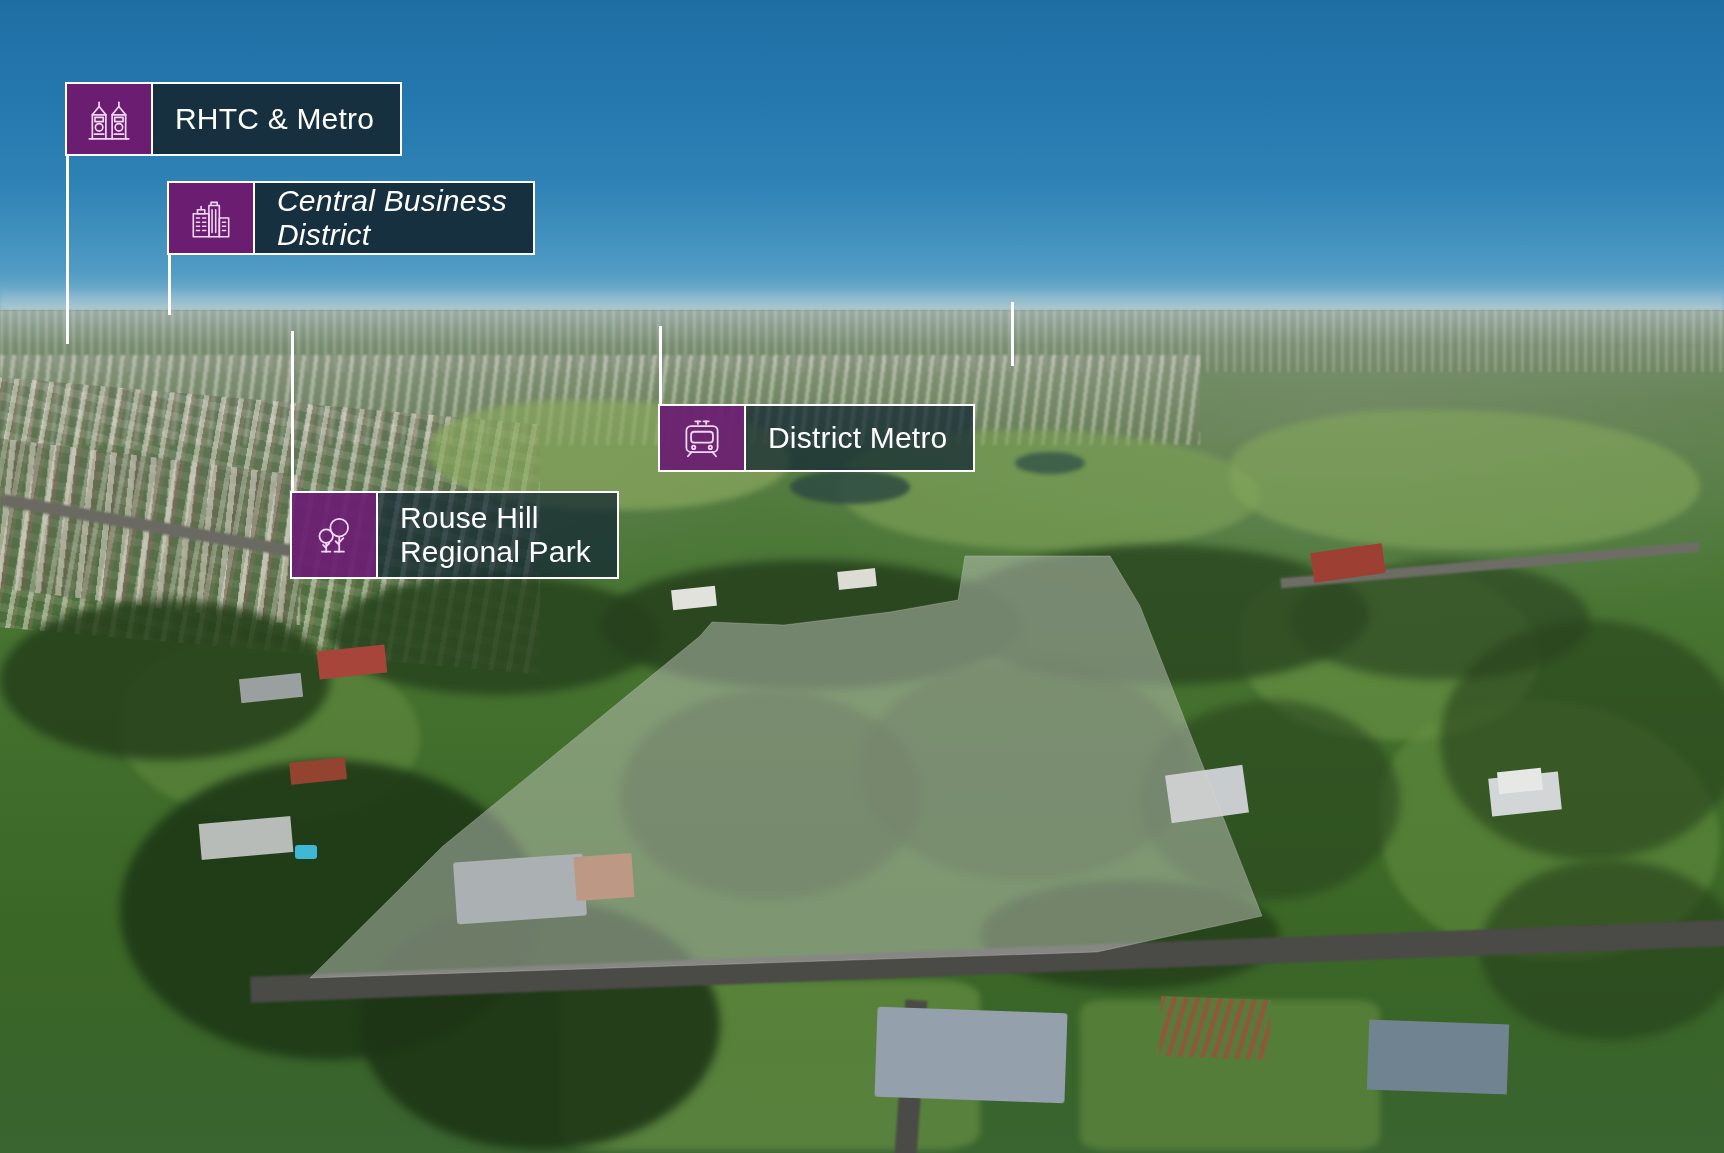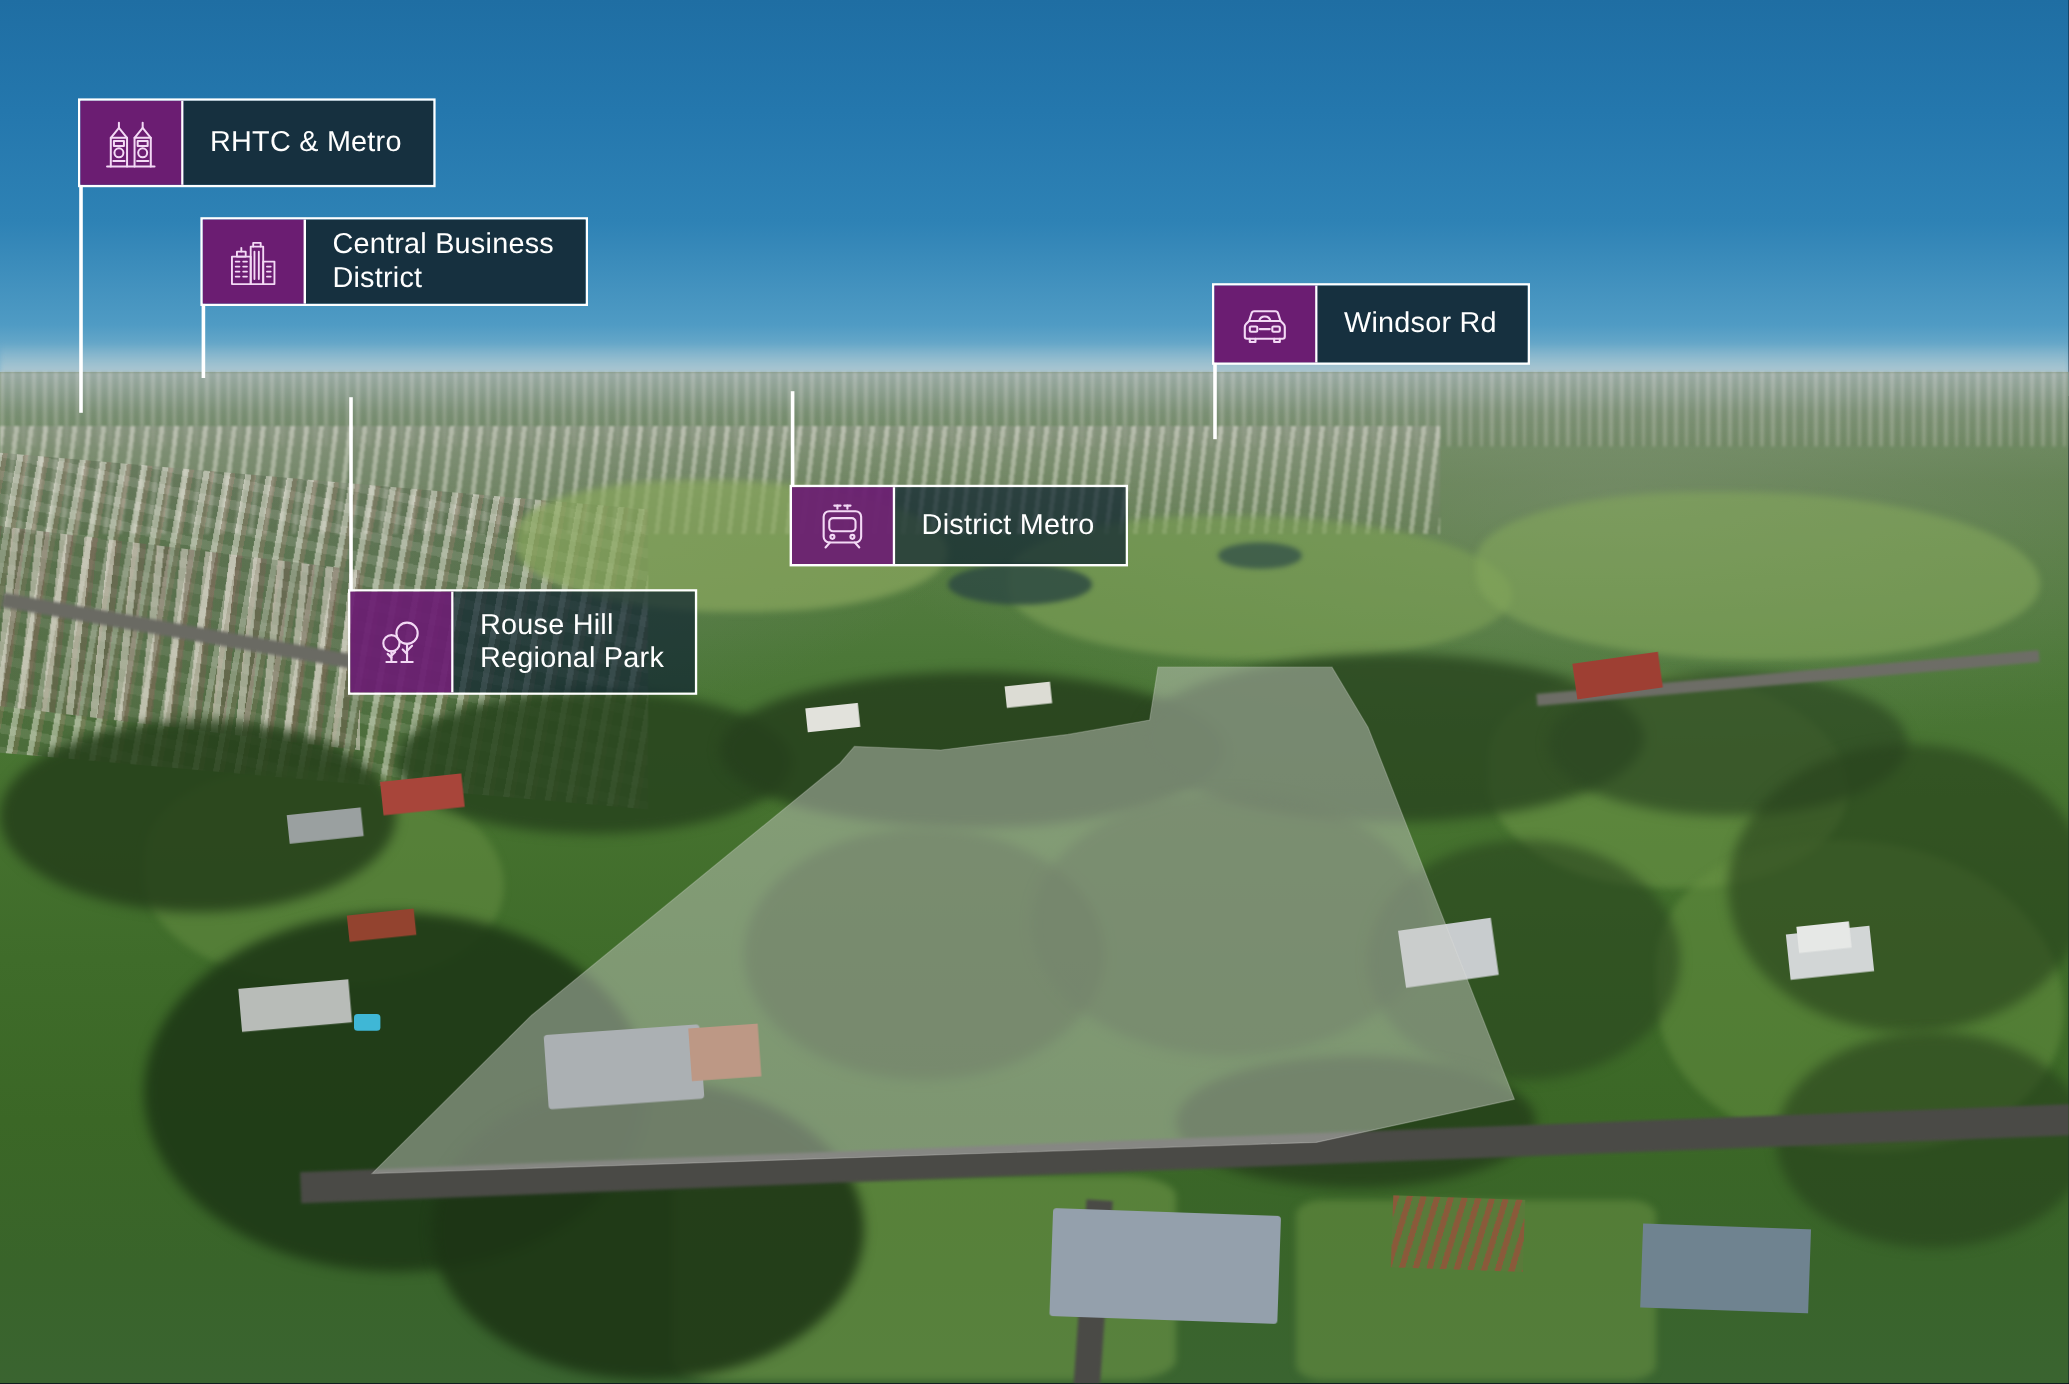--- a/index.html
+++ b/index.html
@@ -121,21 +121,21 @@
     width:84px;
     display:flex; align-items:center; justify-content:center;
     flex:0 0 84px;
     border-right:2px solid #ffffff;
   }
   .callout .text-cell{
     background:#16303f;
     display:flex; align-items:center;
     padding:0 26px 0 22px;
     color:#ffffff;
-    font-size:24px;
+    font-size:30px;
     line-height:1.15;
     letter-spacing:.2px;
     white-space:pre-line;
     font-weight:400;
   }
   .callout.translucent .text-cell{ background:rgba(17,38,50,.72); }
   .callout.translucent .icon-cell{ background:rgba(107,29,114,.93); }
 
   .leader{
     position:absolute;
@@ -230,53 +230,38 @@
         <rect x="29.5" y="22.5" width="8" height="4"></rect>
         <circle cx="14.5" cy="32" r="3.6"></circle>
         <circle cx="33.5" cy="32" r="3.6"></circle>
         <path d="M10 38.5h9"></path>
           <path d="M29 38.5h9"></path>
       </svg>
     </div>
     <div class="text-cell">RHTC &amp; Metro</div>
   </div>
 
-  <div class="callout" style="left:167px; top:181px; height:74px;">
+  <div class="callout" style="left:167px; top:181px; height:74px;font-style:italic;">
     <div class="icon-cell">
       <svg class="gl" width="50" height="50" viewBox="0 0 48 48" fill="none" stroke="#f3d9f5" stroke-width="1.5" stroke-linecap="round" stroke-linejoin="round">
         <rect x="7" y="20" width="15" height="22"></rect>
         <rect x="22" y="12" width="10" height="30"></rect>
         <rect x="32" y="24" width="9" height="18"></rect>
         <path d="M11 16h7v4h-7z"></path>
         <path d="M14.5 16v-3"></path>
         <path d="M24 12V9h6v3"></path>
         <path d="M10 24h3M16 24h3M10 28h3M16 28h3M10 32h3M16 32h3M10 36h3M16 36h3"></path>
         <path d="M25 16v22M28.5 16v22"></path>
         <path d="M35 28h3M35 32h3M35 36h3"></path>
       </svg>
     </div>
     <div class="text-cell">Central Business
 District</div>
   </div>
 
-  <div class="callout" style="left:1010px; top:236px; height:68px;">
-    <div class="icon-cell">
-      <svg class="gl" width="50" height="50" viewBox="0 0 48 48" fill="none" stroke="#f3d9f5" stroke-width="1.7" stroke-linecap="round" stroke-linejoin="round">
-        <path d="M8 34v-7.5c0-1 .4-1.9 1-2.5l2.4-2.4 2-6.2c.3-1 1.2-1.6 2.2-1.6h16.8c1 0 1.9.6 2.2 1.6l2 6.2 2.4 2.4c.6.6 1 1.5 1 2.5V34a1.8 1.8 0 01-1.8 1.8H9.8A1.8 1.8 0 018 34z"></path>
-        <path d="M11.5 21.6h25"></path>
-        <rect x="12" y="26" width="6" height="4.2" rx="1"></rect>
-        <rect x="30" y="26" width="6" height="4.2" rx="1"></rect>
-        <path d="M20 28.1h8"></path>
-        <path d="M19.5 21.6a4.6 4.6 0 019 0"></path>
-        <path d="M12 35.8v2.6h4.5v-2.6"></path>
-        <path d="M31.5 35.8v2.6H36v-2.6"></path>
-      </svg>
-    </div>
-    <div class="text-cell">Windsor Rd</div>
-  </div>
 
   <div class="callout translucent" style="left:658px; top:404px; height:68px;">
     <div class="icon-cell">
       <svg class="gl" width="50" height="50" viewBox="0 0 48 48" fill="none" stroke="#f3d9f5" stroke-width="1.7" stroke-linecap="round" stroke-linejoin="round">
         <rect x="9" y="12.5" width="30" height="25" rx="4.5"></rect>
         <rect x="13.5" y="18" width="21" height="10.5" rx="3"></rect>
         <path d="M20 10.5V8M28 10.5V8"></path>
         <path d="M20 8h-2.5M20 8h2.5M28 8h-2.5M28 8h2.5"></path>
         <circle cx="16" cy="33" r="1.6"></circle>
         <circle cx="32" cy="33" r="1.6"></circle>

